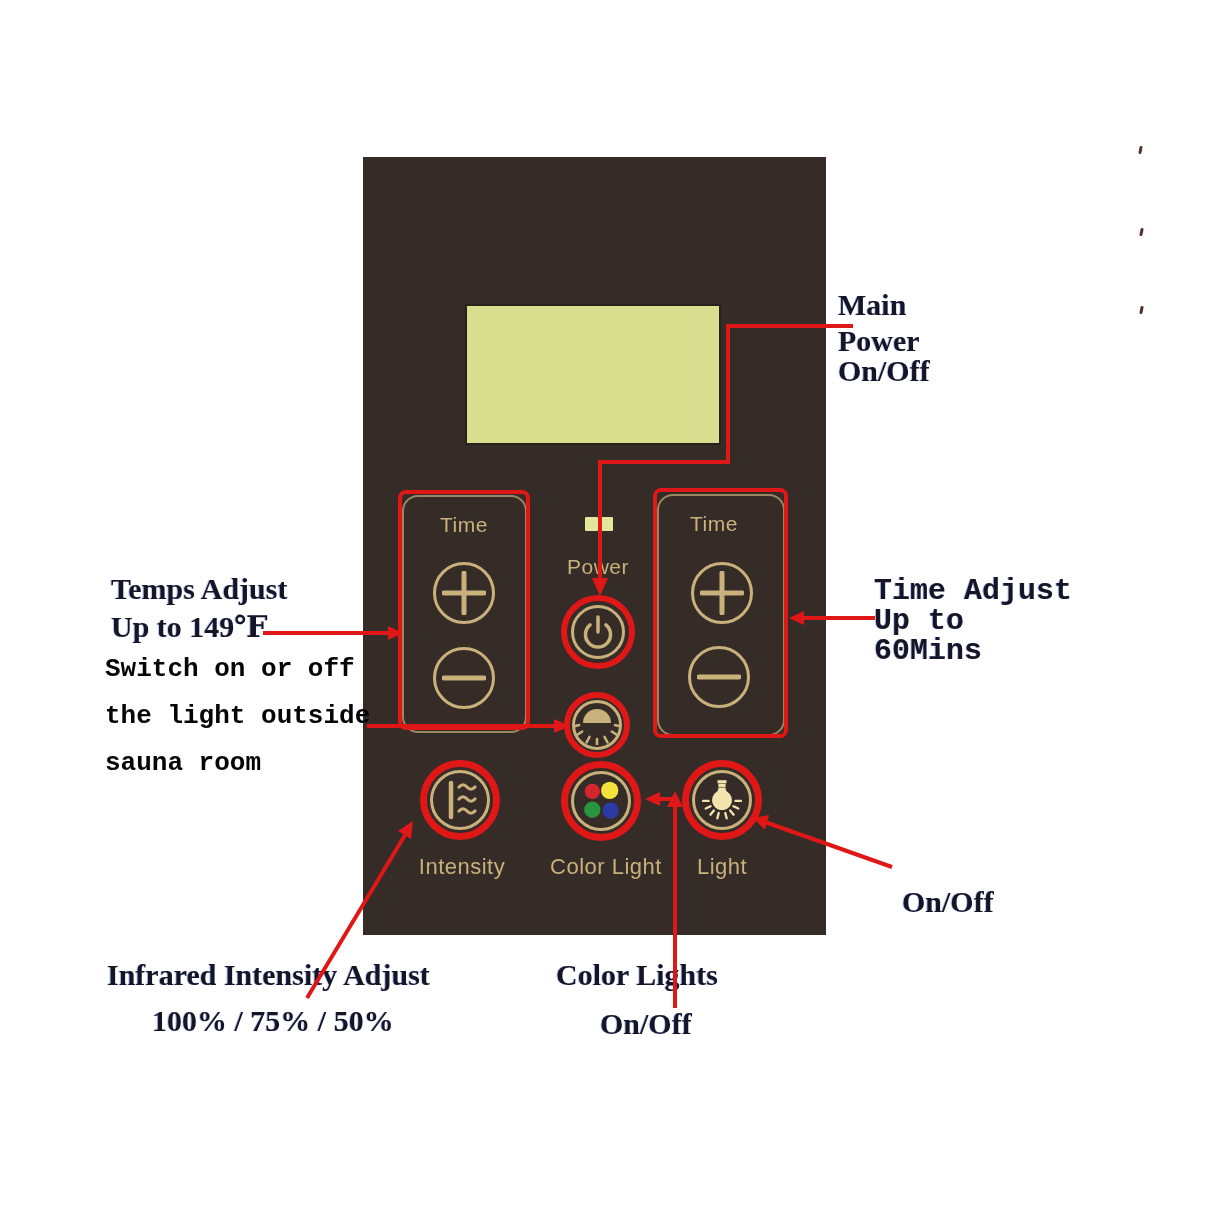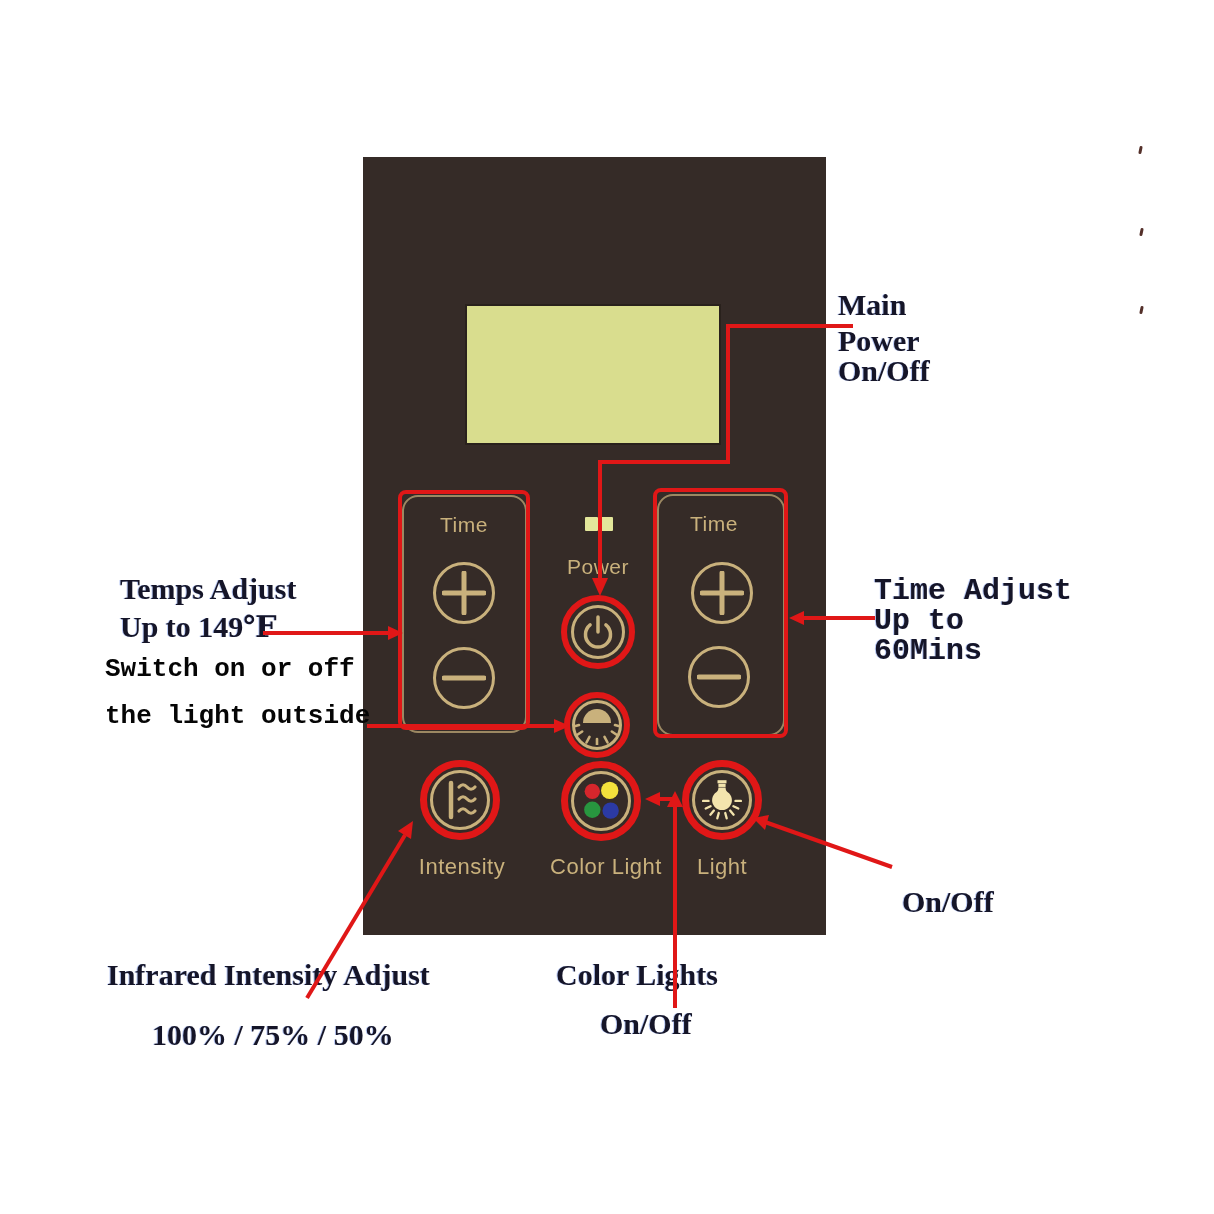--- a/index.html
+++ b/index.html
@@ -41,31 +41,31 @@
 
   .icon-stroke{stroke:var(--panel-gold);fill:none;stroke-linecap:round;}
   .icon-fill{fill:var(--panel-gold);}
 
   .callout{position:absolute;color:var(--ink);font-family:"Liberation Serif","DejaVu Serif",serif;
       font-weight:700;font-size:30px;line-height:36px;white-space:nowrap;
       text-shadow:-1px 0 0 rgba(30,80,220,.30);}
   .callout-mono{position:absolute;color:#050505;font-family:"Liberation Mono","DejaVu Sans Mono",monospace;
       font-weight:700;font-size:26px;line-height:47px;white-space:nowrap;}
 
-  #c-temps{left:120px;top:570px;line-height:38px;}
+  #c-temps{left:111px;top:570px;line-height:38px;}
   #c-switch{left:105px;top:646px;}
   #c-main{left:838px;top:287px;}
   #c-main .l3{margin-top:-6px;}
   #c-time{left:874px;top:576px;line-height:30px;font-family:Liberation Mono, monospace;}
   #c-reading{left:874px;top:870px;}
   #c-reading .l2{margin-top:14px;margin-left:28px;}
   #c-color{left:556px;top:957px;}
   #c-color .l2{margin-top:13px;margin-left:44px;}
   #c-infrared{left:107px;top:957px;}
-  #c-infrared .l2{margin-top:24px;margin-left:45px;}
+  #c-infrared .l2{margin-top:10px;margin-left:45px;}
 
   .overlay{position:absolute;left:0;top:0;width:1214px;height:1214px;pointer-events:none;}
   .ann-line{stroke:var(--annotation-red);stroke-width:4;fill:none;}
   .ann-head{fill:var(--annotation-red);stroke:none;}
 
   .speck{position:absolute;width:3px;height:8px;background:#54302a;transform:rotate(12deg);border-radius:2px;}
 </style>
 </head>
 <body>
 
@@ -181,20 +181,21 @@
   <div class="label label-sm" style="left:672px;top:854px;width:100px">Light</div>
 
   <div class="callout" id="c-temps">
     <div class="l1">Temps Adjust</div>
     <div class="l2">Up to 149℉</div>
   </div>
 
   <div class="callout-mono" id="c-switch">
     <div class="l1">Switch on or off</div>
     <div class="l2">the light outside</div>
+    <div class="l3">sauna room</div>
   </div>
 
   <div class="callout" id="c-main">
     <div class="l1">Main</div>
     <div class="l2">Power</div>
     <div class="l3">On/Off</div>
   </div>
 
   <div class="callout" id="c-time">
     <div class="l1">Time Adjust</div>

